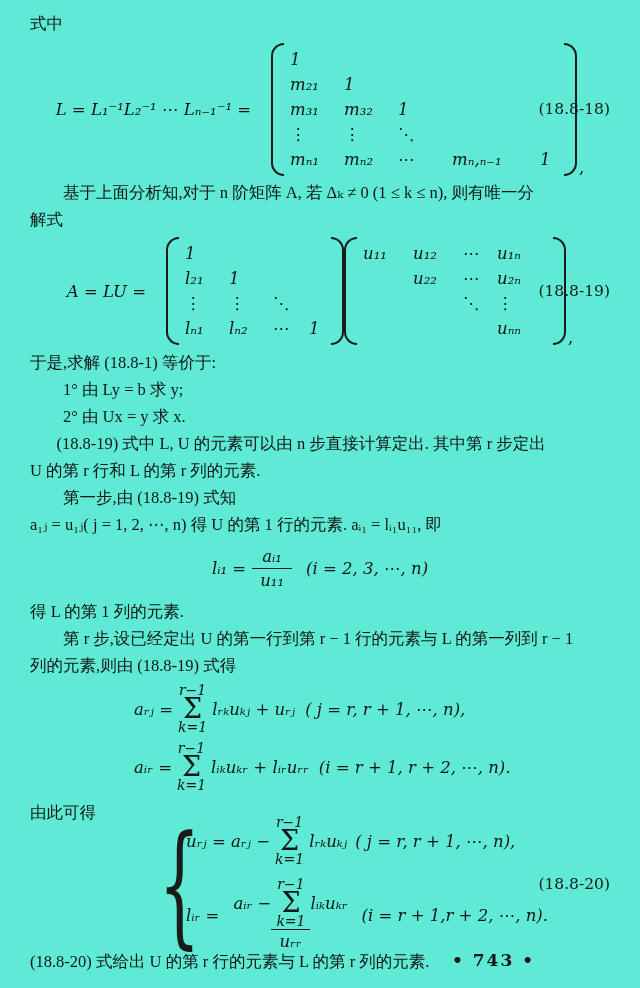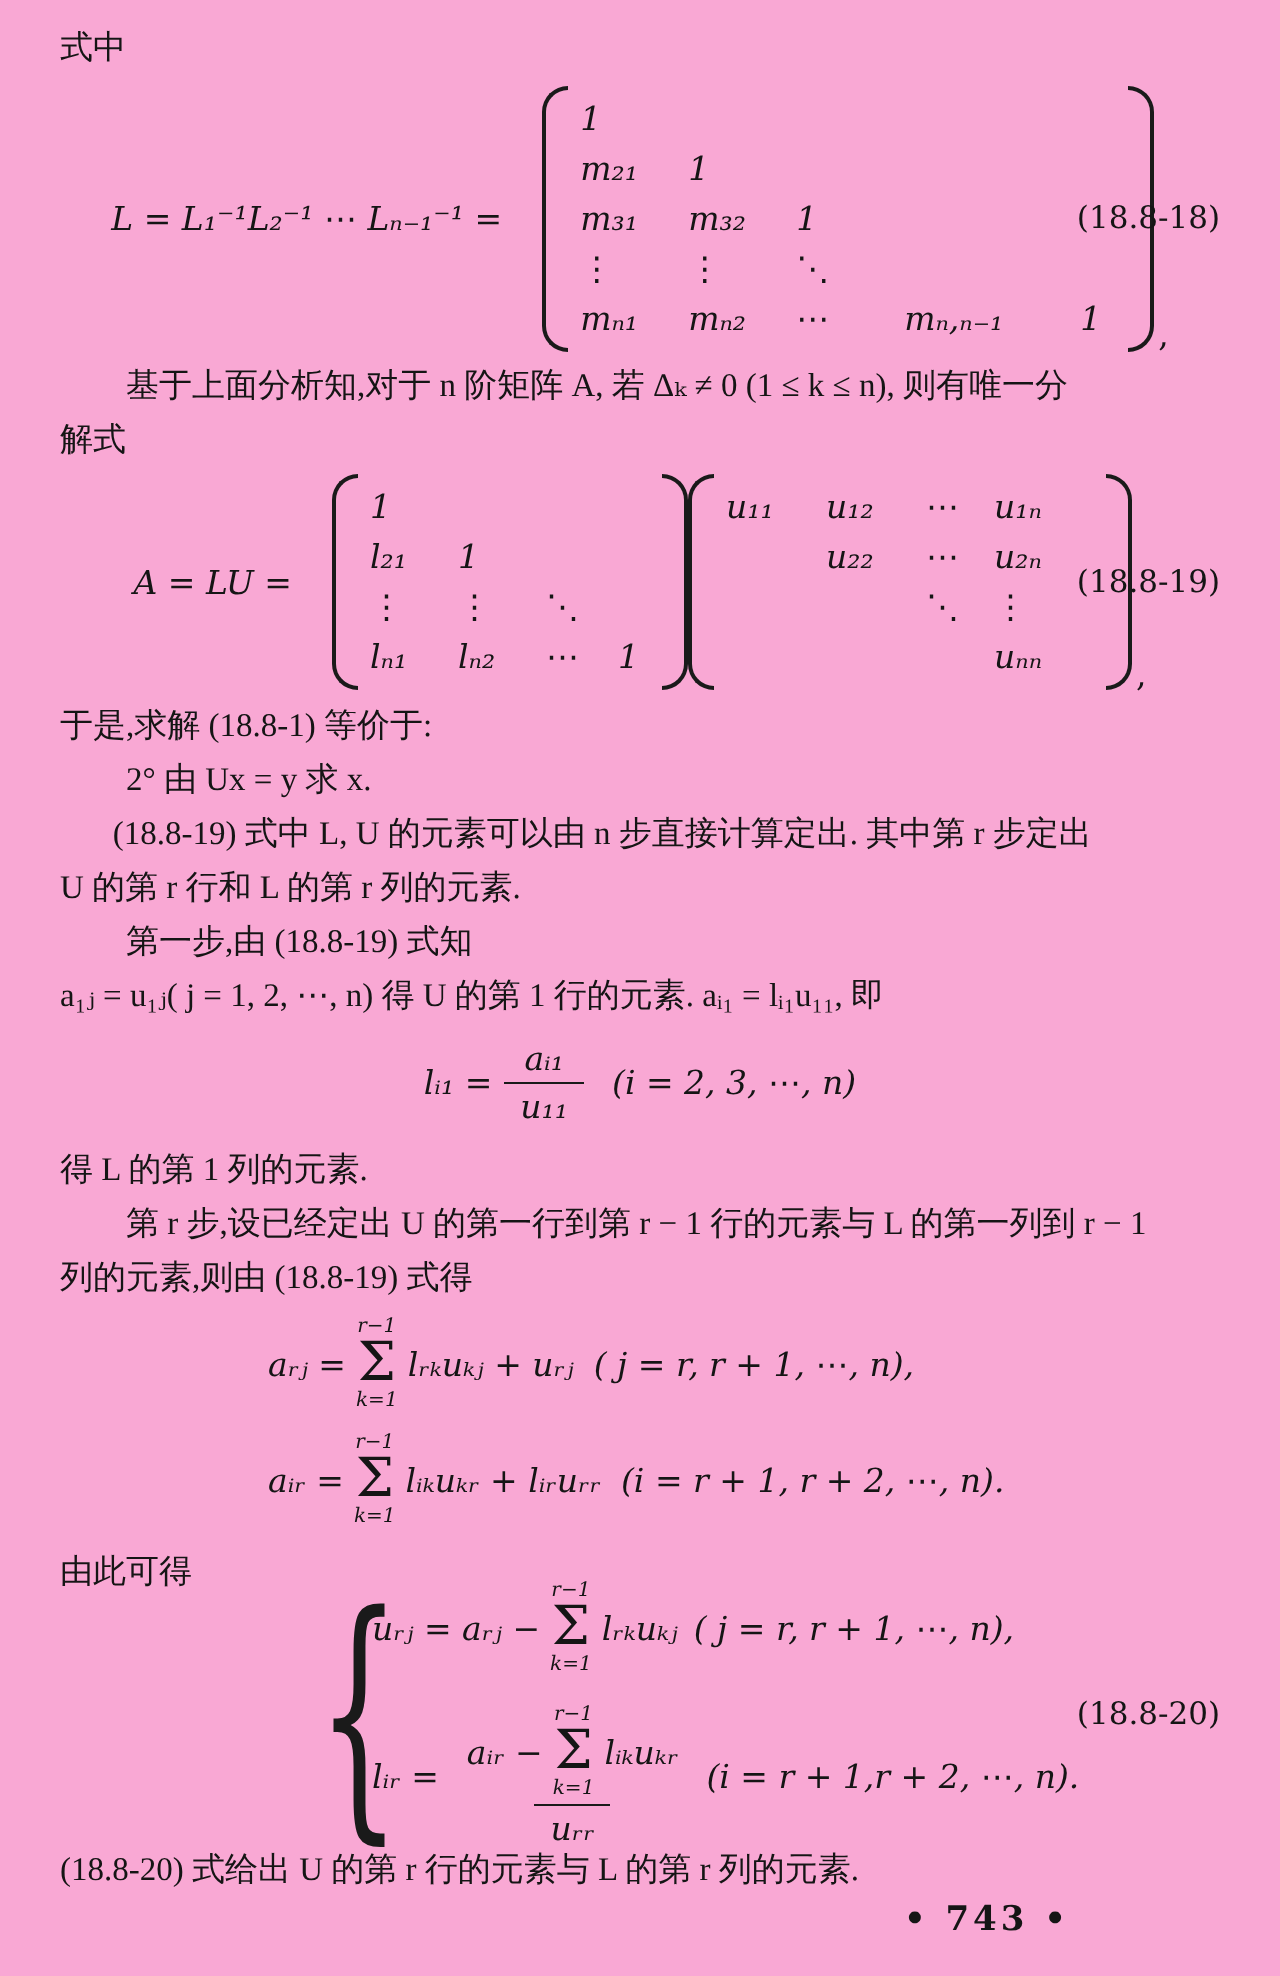--- a/index.html
+++ b/index.html
@@ -1,20 +1,20 @@
 <!DOCTYPE html>
 <html><head>
 <meta charset="utf-8">
 <style>
   html,body{margin:0;padding:0;background:#e9e9e6;}
   .page{
     position:relative;
     width:640px;height:988px;
     margin:0 auto;
-    background:#f9a8d4;
+    background:#5eead4;
     color:#151515;
     font-family:"Liberation Serif","DejaVu Serif",serif;
     font-size:16.5px;
     box-sizing:border-box;
     padding:10px 30px 0 30px;
     overflow:hidden;
   }
   .tline{line-height:27px;white-space:nowrap;}
   .indent2{text-indent:2em;}
   .indent15{text-indent:1.6em;}
@@ -41,21 +41,21 @@
   .m1 .one{width:18px;}
   .m2 .mc{width:44px;}
   .m2 .dots{width:36px;}
   .m2 .one{width:16px;}
   .m3 .mc{width:50px;}
   .m3 .dots{width:34px;}
   .tailcomma{align-self:flex-end;margin-left:2px;font-style:normal;}
 
   
   .sum{display:inline-flex;flex-direction:column;align-items:center;vertical-align:middle;margin:0 5px;}
-  .sum .lim{font-size:10px;line-height:11px;font-style:italic;}
+  .sum .lim{font-size:14px;line-height:11px;font-style:italic;}
   .sum .sig{font-size:27px;line-height:26px;font-style:normal;font-family:"DejaVu Serif",serif;}
 
   
   .frac{display:inline-flex;flex-direction:column;align-items:center;vertical-align:middle;margin:0 6px;}
   .frac .num{padding:0 8px 2px 8px;display:flex;align-items:center;}
   .frac .den{border-top:1.6px solid #1a1a1a;padding:2px 8px 0 8px;}
 
   .inline-eq-row{display:flex;align-items:center;white-space:nowrap;}
 
   
@@ -176,20 +176,21 @@
             <span class="mc">uₙₙ</span>
           </div>
       </div>
       <div class="mparen pr"></div>
     </div>
     <span class="tailcomma">,</span>
     <span class="eqnum">(18.8-19)</span>
   </div>
 
   <div class="tline">于是,求解 (18.8-1) 等价于:</div>
+  <div class="tline indent2">1° 由 Ly = b 求 y;</div>
   <div class="tline indent2">2° 由 Ux = y 求 x.</div>
 
   <div class="tline indent15">(18.8-19) 式中 L, U 的元素可以由 n 步直接计算定出. 其中第 r 步定出</div>
   <div class="tline">U 的第 r 行和 L 的第 r 列的元素.</div>
 
   <div class="tline indent2">第一步,由 (18.8-19) 式知</div>
   <div class="tline">a₁ⱼ = u₁ⱼ( j = 1, 2, ⋯, n) 得 U 的第 1 行的元素. aᵢ₁ = lᵢ₁u₁₁, 即</div>
 
   <div class="eqblock eq" style="height:56px;margin:2px 0;">
     <div class="inline-eq-row">

